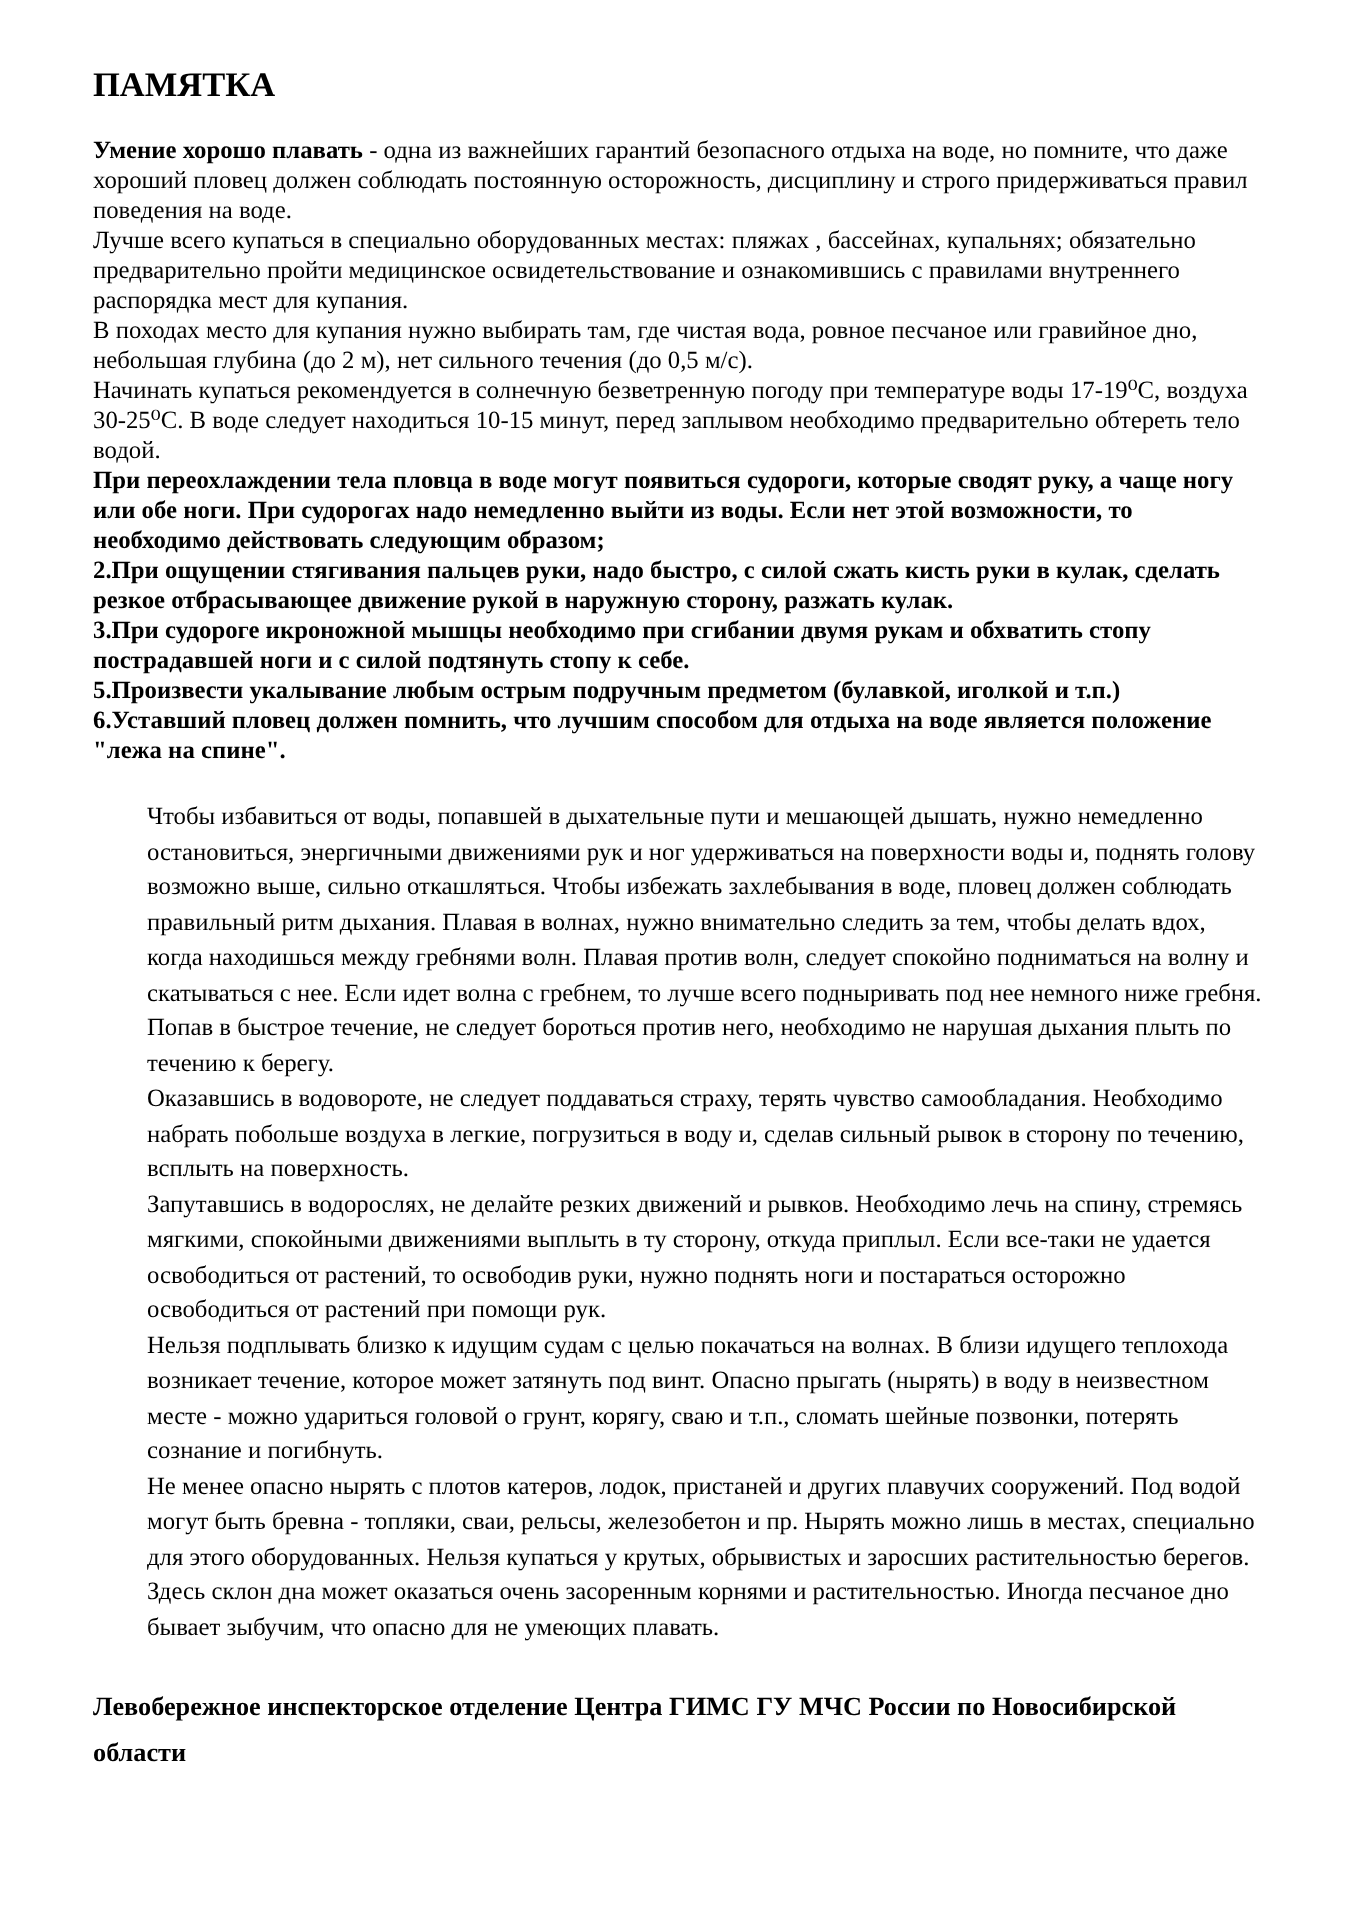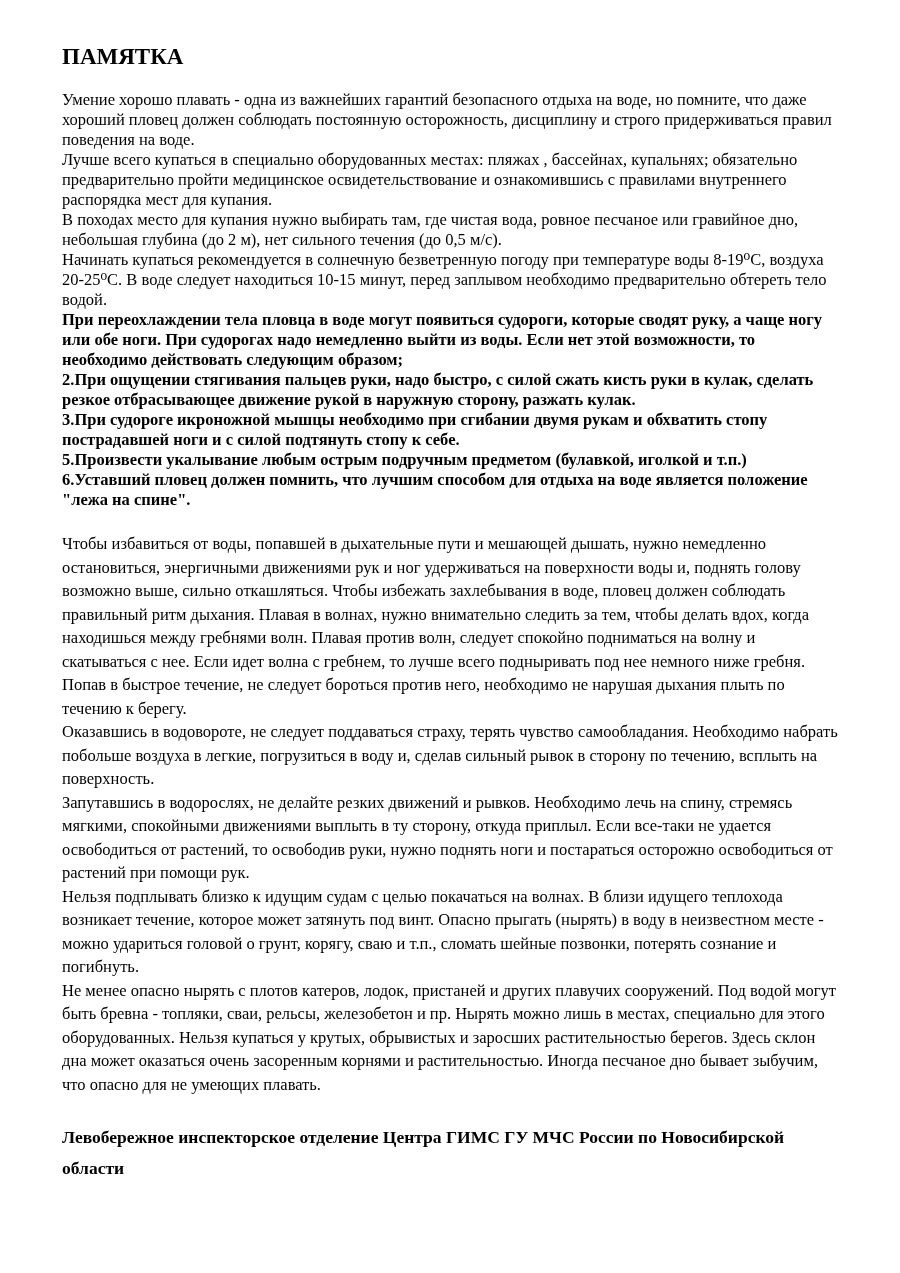--- a/index.html
+++ b/index.html
@@ -18,46 +18,46 @@
     font-size: 23px;
     line-height: 30px;
   }
   .doc-title .title-line { display: block; }
   .para {
     margin: 0;
     font-size: 16.5px;
     line-height: 20px;
     text-align: left;
   }
-  .bold-lead { font-weight: normal; }
+  .bold-lead { font-weight: bold; }
   .cramps-block { }
   .cramps-block .para { font-weight: bold; }
   .advice-block { margin-top: 22px; }
-  .advice-block .para { line-height: 23.5px; }
+  .advice-block .para { line-height: 23.5px; margin-left: 36px; }
   .footer-note {
     margin: 26px 0 0 0;
     font-weight: bold;
     font-size: 17.5px;
     line-height: 31px;
   }
 </style>
 </head>
 <body>
 
 <div class="page">
 
   <h1 class="doc-title">
     <span class="title-line">ПАМЯТКА</span>
   </h1>
 
   <div class="intro-block">
     <p class="para"><span class="bold-lead">Умение хорошо плавать</span><span> - одна из важнейших гарантий безопасного отдыха на воде, но помните, что даже хороший пловец должен соблюдать постоянную осторожность, дисциплину и строго придерживаться правил поведения на воде.</span></p>
     <p class="para">Лучше всего купаться в специально оборудованных местах: пляжах , бассейнах, купальнях; обязательно предварительно пройти медицинское освидетельствование и ознакомившись с правилами внутреннего распорядка мест для купания.</p>
     <p class="para">В походах место для купания нужно выбирать там, где чистая вода, ровное песчаное или гравийное дно, небольшая глубина (до 2 м), нет сильного течения (до 0,5 м/с).</p>
-    <p class="para">Начинать купаться рекомендуется в солнечную безветренную погоду при температуре воды 8-19⁰С, воздуха 20-25⁰С. В воде следует находиться 10-15 минут, перед заплывом необходимо предварительно обтереть тело водой.</p>
+    <p class="para">Начинать купаться рекомендуется в солнечную безветренную погоду при температуре воды 17-19⁰С, воздуха 30-25⁰С. В воде следует находиться 10-15 минут, перед заплывом необходимо предварительно обтереть тело водой.</p>
   </div>
 
   <div class="cramps-block">
     <p class="para">При переохлаждении тела пловца в воде могут появиться судороги, которые сводят руку, а чаще ногу или обе ноги. При судорогах надо немедленно выйти из воды. Если нет этой возможности, то необходимо действовать следующим образом;</p>
     <p class="para">2.При ощущении стягивания пальцев руки, надо быстро, с силой сжать кисть руки в кулак, сделать резкое отбрасывающее движение рукой в наружную сторону, разжать кулак.</p>
     <p class="para">3.При судороге икроножной мышцы необходимо при сгибании двумя рукам и обхватить стопу пострадавшей ноги и с силой подтянуть стопу к себе.</p>
     <p class="para">5.Произвести укалывание любым острым подручным предметом (булавкой, иголкой и т.п.)</p>
     <p class="para">6.Уставший пловец должен помнить, что лучшим способом для отдыха на воде является положение "лежа на спине".</p>
   </div>
 

